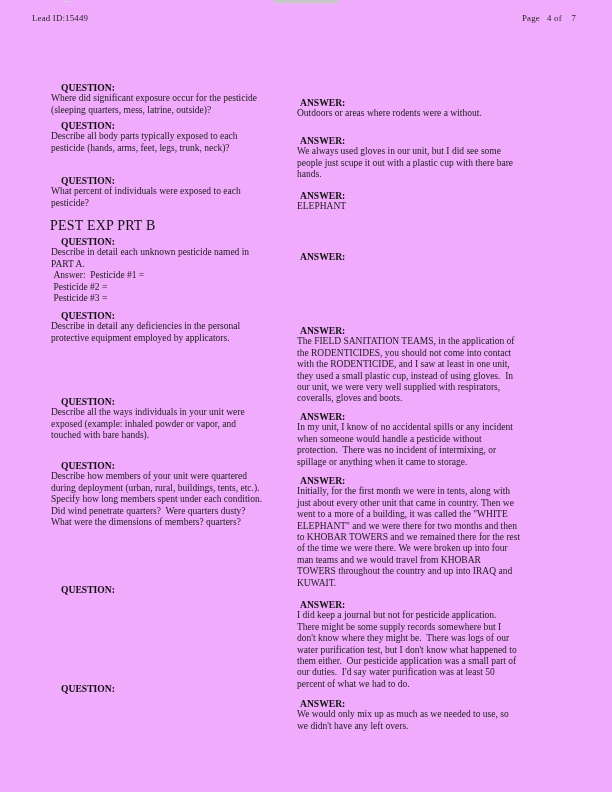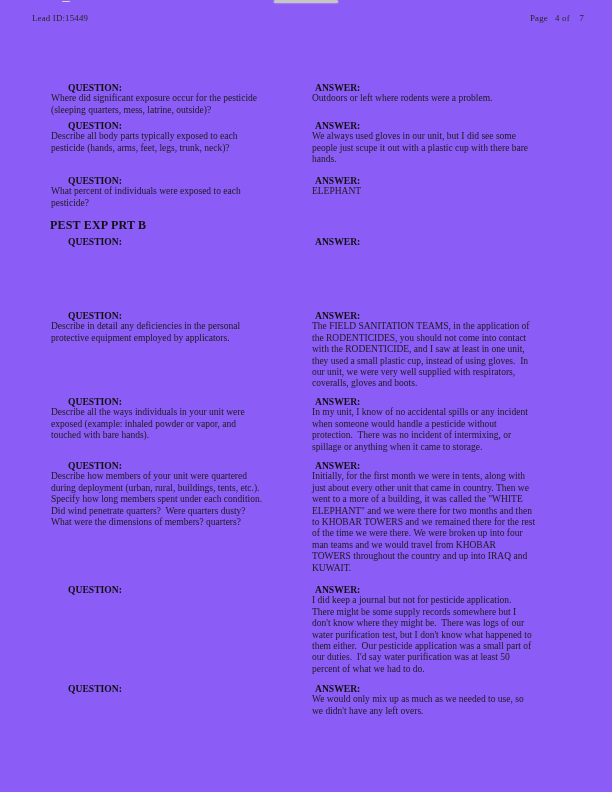--- a/index.html
+++ b/index.html
@@ -4,41 +4,41 @@
 <style>
   html,body{margin:0;padding:0;}
   body{
     width:612px;height:792px;
     background:#ffffff;
     font-family:"Liberation Serif","DejaVu Serif",serif;
     color:#161616;
     position:relative;
     overflow:hidden;
   }
-  .page{position:absolute;inset:0;background:#8b5cf6;padding-left:8px;}
+  .page{position:absolute;inset:0;background:#f0abfc;}
   
   .artifact{position:absolute;border-radius:2px;}
   .artifact.a1{left:62px;top:1px;width:8px;height:1px;background:#d6d6d6;}
   .artifact.a2{left:274px;top:0px;width:64px;height:3px;background:#c6c6c6;box-shadow:0 0 2px #d9d9d9;}
   
   .hdr{position:absolute;top:13px;font-size:8.8px;letter-spacing:.2px;color:#262626;}
   .hdr.lead{left:32px;}
   .hdr.page{left:522px;white-space:pre;}
   
   .pair{position:absolute;left:0;width:612px;}
   .qcol{position:absolute;left:50px;width:258px;}
-  .acol{position:absolute;left:312px;width:263px;}
+  .acol{position:absolute;left:297px;width:263px;margin-top:15px;}
   .lbl{font-weight:700;font-size:9.6px;line-height:11.4px;color:#101010;}
-  .qcol .lbl{margin-left:18px;}
+  .qcol .lbl{margin-left:11px;}
   .acol .lbl{margin-left:3px;}
   .txt{font-size:9.5px;line-height:11.4px;white-space:pre-wrap;color:#1b1b1b;}
   .qcol .txt{margin-left:1px;font-family:Liberation Serif, serif;}
   .section-head{
     position:absolute;left:50px;top:218px;
-    font-weight:700;font-size:12px;color:#101010;letter-spacing:.2px;
+    font-weight:400;font-size:14px;color:#101010;letter-spacing:.2px;
   }
 </style>
 </head>
 <body>
 
 <div class="page">
   <div class="artifact a1"></div>
   <div class="artifact a2"></div>
 
   <div class="hdr lead">Lead ID:15449</div>
@@ -48,21 +48,21 @@
 
   <div id="qa-list">
       <div class="pair" style="top: 82px;">
         <div class="qcol">
           <div class="lbl">QUESTION:</div>
           <div class="txt">Where did significant exposure occur for the pesticide
 (sleeping quarters, mess, latrine, outside)?</div>
         </div>
         <div class="acol">
           <div class="lbl">ANSWER:</div>
-          <div class="txt">Outdoors or left where rodents were a problem.</div>
+          <div class="txt">Outdoors or areas where rodents were a without.</div>
         </div>
       </div>
       <div class="pair" style="top: 120px;">
         <div class="qcol">
           <div class="lbl">QUESTION:</div>
           <div class="txt">Describe all body parts typically exposed to each
 pesticide (hands, arms, feet, legs, trunk, neck)?</div>
         </div>
         <div class="acol">
           <div class="lbl">ANSWER:</div>
@@ -78,20 +78,25 @@
 pesticide?</div>
         </div>
         <div class="acol">
           <div class="lbl">ANSWER:</div>
           <div class="txt">ELEPHANT</div>
         </div>
       </div>
       <div class="pair" style="top: 236px;">
         <div class="qcol">
           <div class="lbl">QUESTION:</div>
+          <div class="txt">Describe in detail each unknown pesticide named in
+PART A.
+ Answer:  Pesticide #1 =
+ Pesticide #2 =
+ Pesticide #3 =</div>
         </div>
         <div class="acol">
           <div class="lbl">ANSWER:</div>
           <div class="txt"></div>
         </div>
       </div>
       <div class="pair" style="top: 310px;">
         <div class="qcol">
           <div class="lbl">QUESTION:</div>
           <div class="txt">Describe in detail any deficiencies in the personal

